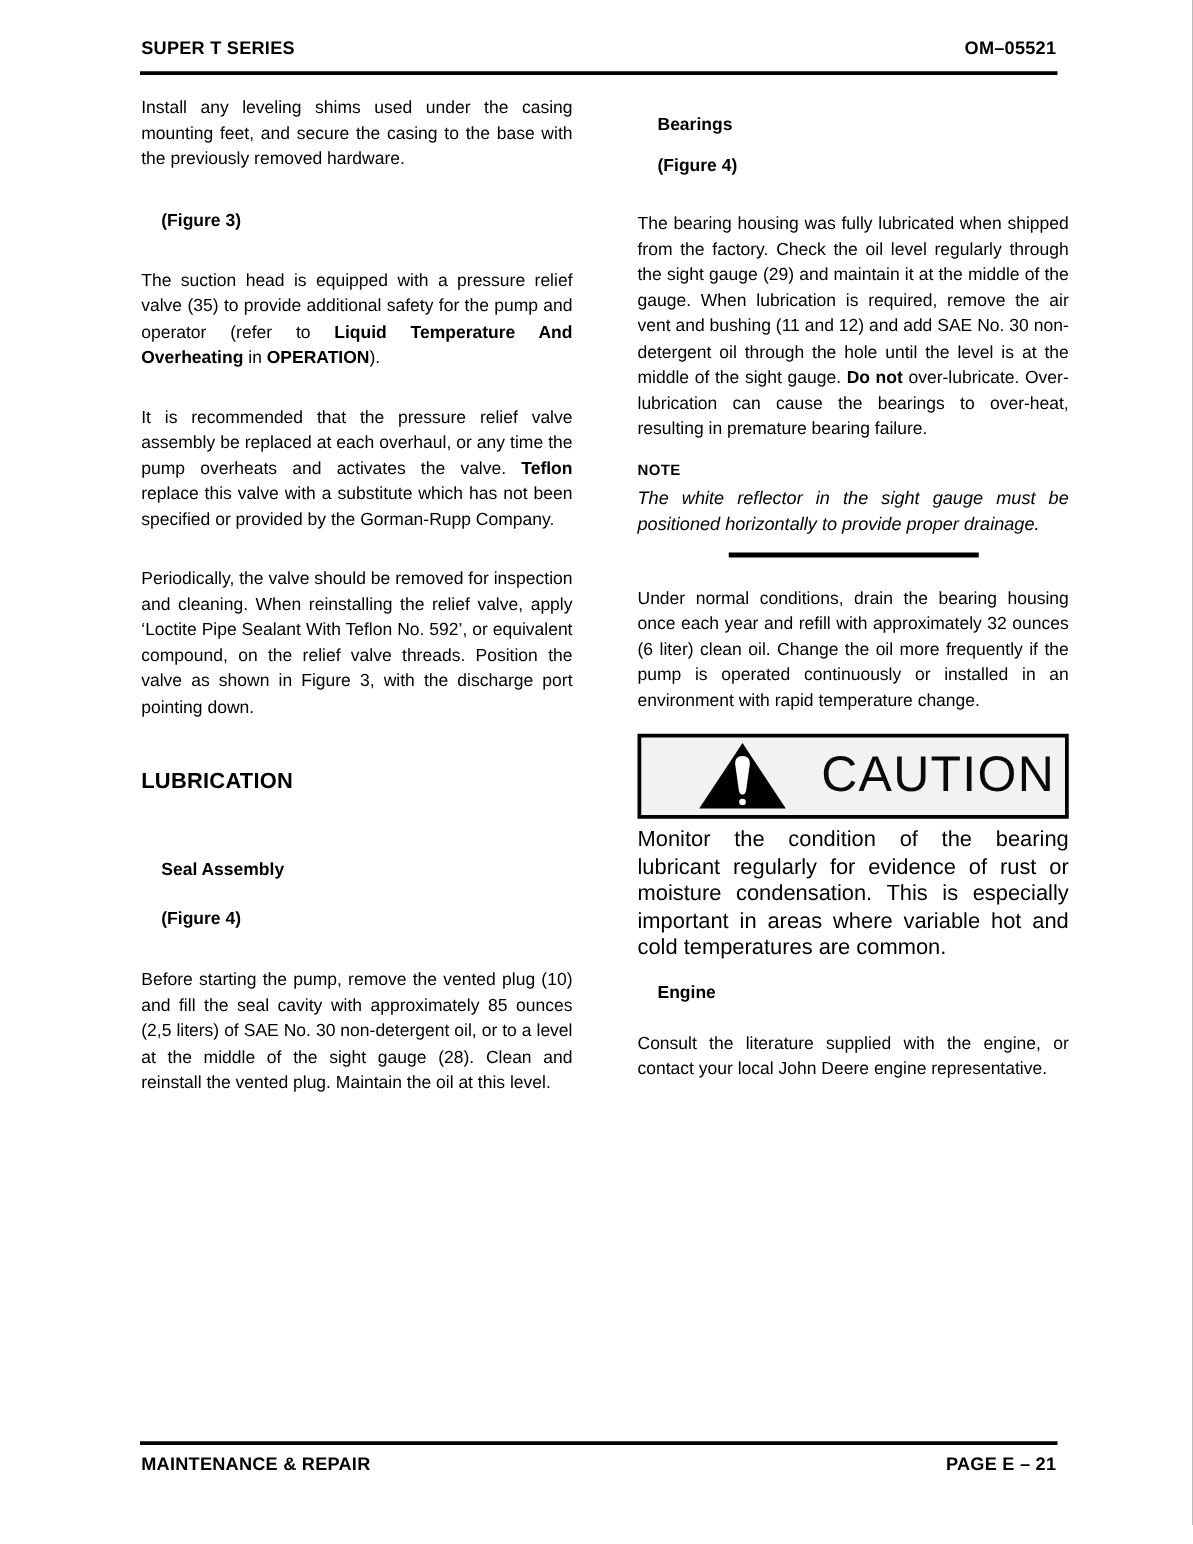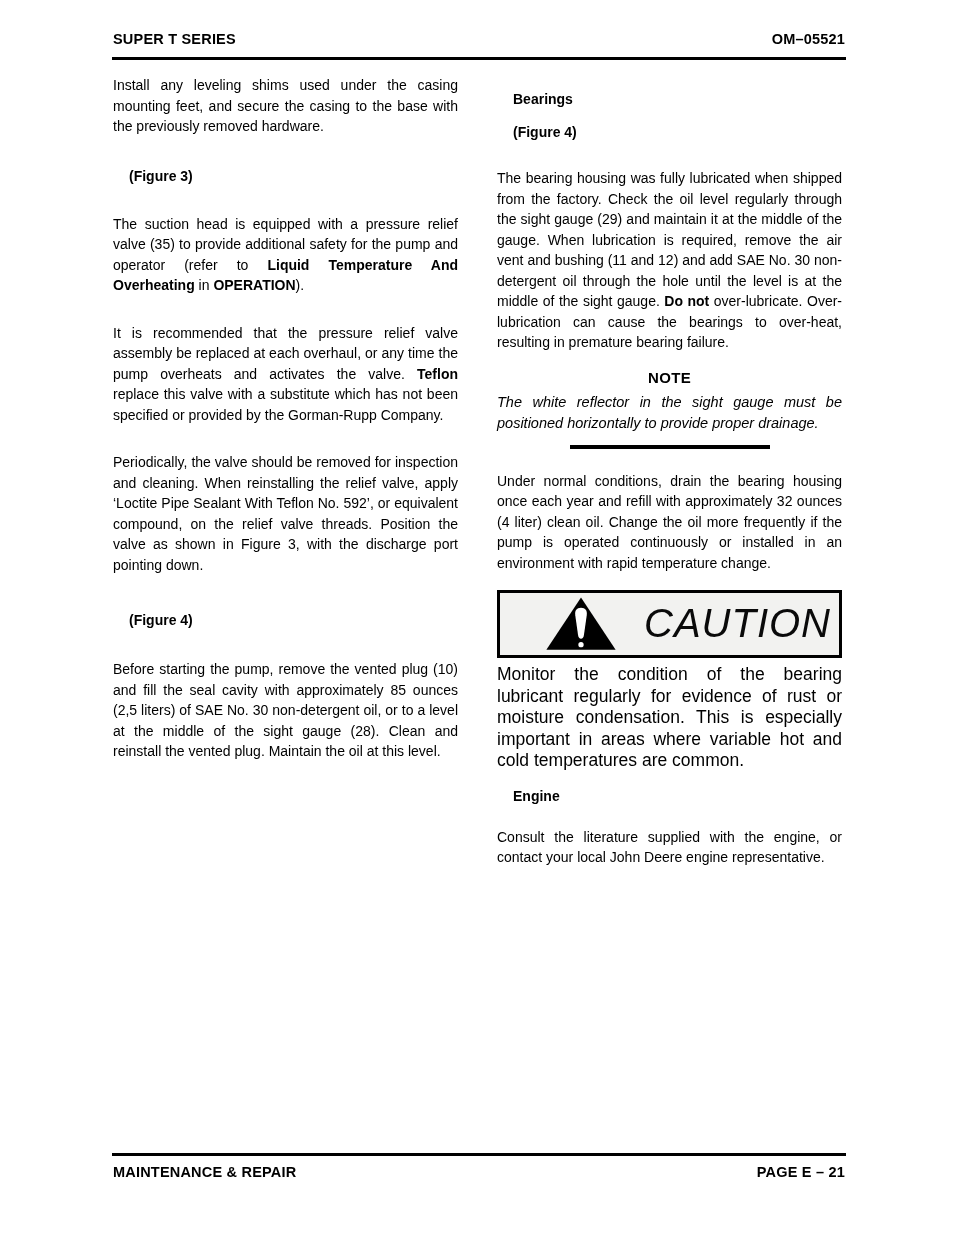--- a/index.html
+++ b/index.html
@@ -20,21 +20,21 @@
   }
   #header-row{top:31px;gap:20px;}
   #footer-row{top:1164px;}
   .rule{position:absolute;left:112px;width:734px;height:3px;background:#000;}
   #header-rule{top:57px;}
   #footer-rule{top:1153px;}
 
   
   #columns{
     position:absolute;top:75px;left:113px;
-    display:flex;gap:39px;
+    display:flex;gap:52px;
   }
   .col{width:345px;}
   .col p{
     margin:0;
     font-size:14px;line-height:20.5px;
     text-align:justify;
     -webkit-hyphens:none;hyphens:none;
   }
   .b{font-weight:bold;}
   .h-major{
@@ -52,21 +52,21 @@
   .lc-p-periodically{margin-bottom:37px!important;}
   .lc-h-lubrication{margin-bottom:50px;}
   .lc-h-seal{margin-bottom:22px;}
   .lc-fig4{margin-bottom:30px;}
 
   
   .rc-h-bearings{margin-bottom:15px;}
   .rc-fig4{margin-bottom:27px;}
   .rc-p-bearing{margin-bottom:16px!important;}
   .note-title{
-    margin:0 0 6px 0;font-size:15px;font-weight:bold;text-align:center;
+    margin:0 0 6px 0;font-size:12px;font-weight:bold;text-align:left;
     letter-spacing:.3px;
   }
   .note-text{
     font-style:italic;font-size:14.5px!important;line-height:21px!important;
     margin-bottom:11px!important;
   }
   .note-divider{
     width:200px;height:4px;background:#000;margin:0 auto 22px auto;
   }
   .rc-p-under{margin-bottom:17px!important;}
@@ -76,21 +76,21 @@
     width:345px;height:68px;
     border:3px solid #000;
     background:#f2f2f0;
     display:flex;align-items:center;
     margin-bottom:6px;
   }
   .caution-tri{margin-left:44px;display:block;}
   .caution-label{
     font-size:40px;font-weight:400;letter-spacing:1px;
     margin-left:26px;color:#0a0a0a;
-    line-height:1;transform:translateY(-1px);font-style:italic;
+    line-height:1;transform:translateY(-1px);
   }
   .p-large{
     font-size:17.5px!important;line-height:21.6px!important;
     margin-bottom:12px!important;
   }
   .rc-p-cold{margin-bottom:25px!important;}
   .rc-h-engine{margin-bottom:22px;}
 </style>
 </head>
 <body>
@@ -110,41 +110,43 @@
 
 
       <div class="h-minor lc-fig3">(Figure 3)</div>
 
       <p class="lc-p-suction"><span>The suction head is equipped with a pressure relief valve (35) to provide additional safety for the pump and operator (refer to </span><span class="b">Liquid Temperature And Overheating</span><span> in </span><span class="b">OPERATION</span><span>).</span></p>
 
       <p class="lc-p-recommend"><span>It is recommended that the pressure relief valve assembly be replaced at each overhaul, or any time the pump overheats and activates the valve. </span><span class="b">Teflon</span><span> replace this valve with a substitute which has not been specified or provided by the Gorman-Rupp Company.</span></p>
 
       <p class="lc-p-periodically">Periodically, the valve should be removed for inspection and cleaning. When reinstalling the relief valve, apply ‘Loctite Pipe Sealant With Teflon No. 592’, or equivalent compound, on the relief valve threads. Position the valve as shown in Figure 3, with the discharge port pointing down.</p>
 
+      <h2 class="h-major lc-h-lubrication">LUBRICATION</h2>
 
+      <div class="h-minor lc-h-seal">Seal Assembly</div>
 
       <div class="h-minor lc-fig4">(Figure 4)</div>
 
       <p>Before starting the pump, remove the vented plug (10) and fill the seal cavity with approximately 85 ounces (2,5 liters) of SAE No. 30 non-detergent oil, or to a level at the middle of the sight gauge (28). Clean and reinstall the vented plug. Maintain the oil at this level.</p>
     </div>
 
     <div class="col">
       <div class="h-minor rc-h-bearings">Bearings</div>
 
       <div class="h-minor rc-fig4">(Figure 4)</div>
 
       <p class="rc-p-bearing"><span>The bearing housing was fully lubricated when shipped from the factory. Check the oil level regularly through the sight gauge (29) and maintain it at the middle of the gauge. When lubrication is required, remove the air vent and bushing (11 and 12) and add SAE No. 30 non-detergent oil through the hole until the level is at the middle of the sight gauge. </span><span class="b">Do not</span><span> over-lubricate. Over-lubrication can cause the bearings to over-heat, resulting in premature bearing failure.</span></p>
 
       <div class="note-title">NOTE</div>
 
       <p class="note-text">The white reflector in the sight gauge must be positioned horizontally to provide proper drainage.</p>
 
       <div class="note-divider"></div>
 
-      <p class="rc-p-under">Under normal conditions, drain the bearing housing once each year and refill with approximately 32 ounces (4 liter) clean oil. Change the oil more frequently if the pump is operated continuously or installed in an environment with rapid temperature change.</p>
+      <p class="rc-p-under">Under normal conditions, drain the bearing housing once each year and refill with approximately 32 ounces (6 liter) clean oil. Change the oil more frequently if the pump is operated continuously or installed in an environment with rapid temperature change.</p>
 
       <div class="caution-box">
         <svg class="caution-tri" width="74" height="56" viewBox="0 0 100 76">
           <path d="M50 2 L97 73 L3 73 Z" fill="#000"></path>
           <path d="M50 16 c-6 0 -8.6 4 -7.8 10 l3.8 27 c0.5 3.4 1.9 5 4 5 s3.5 -1.6 4 -5 l3.8 -27 c0.8 -6 -1.8 -10 -7.8 -10 z" fill="#fff"></path>
           <circle cx="50" cy="66" r="3.6" fill="#fff"></circle>
         </svg>
         <span class="caution-label">CAUTION</span>
       </div>
 

